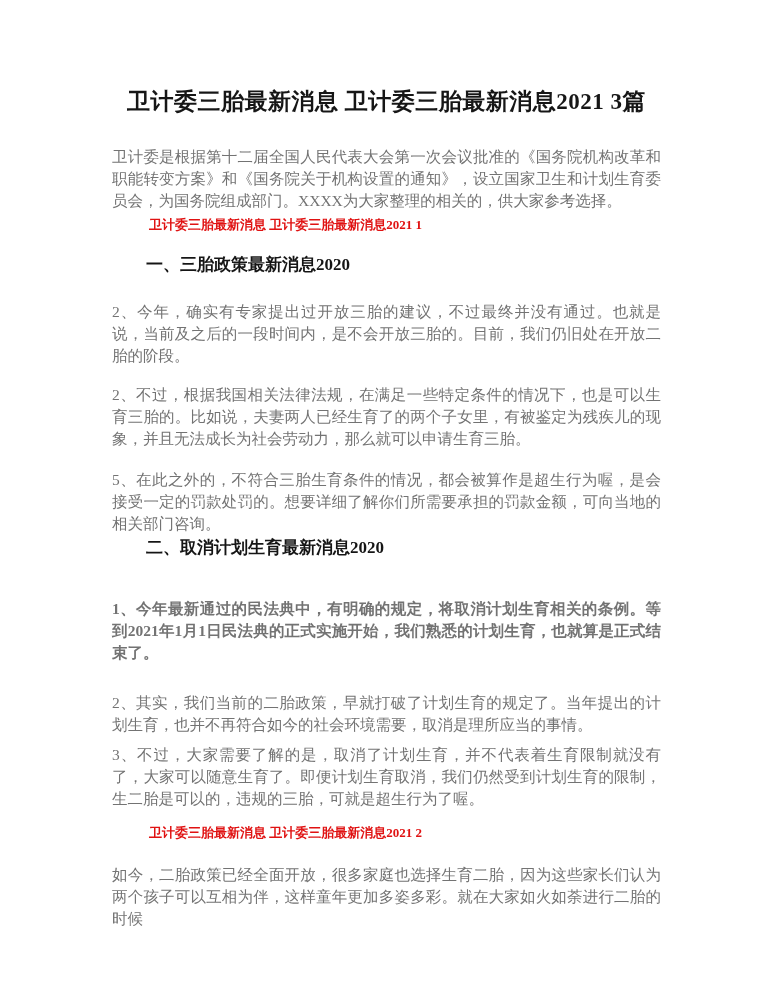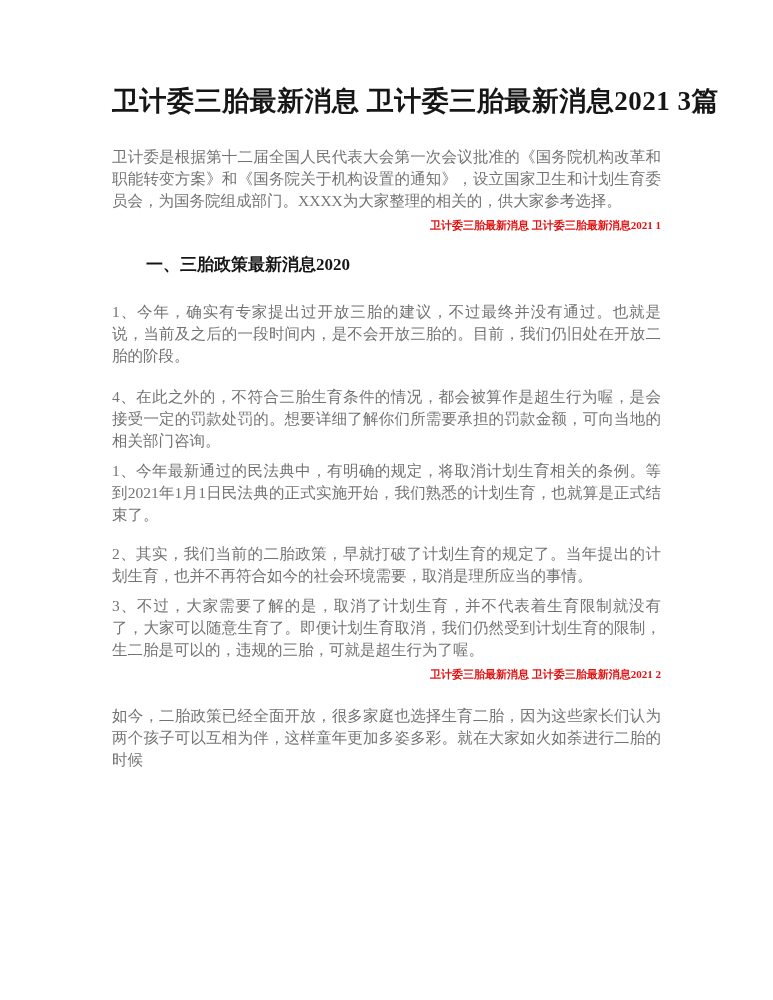--- a/index.html
+++ b/index.html
@@ -16,89 +16,90 @@
     overflow: hidden;
     font-family: "Liberation Serif", serif;
   }
   .content {
     margin-left: 112px;
     width: 549px;
     padding-top: 86px;
   }
   .doc-title {
     margin: 0;
-    font-size: 27px;
+    font-size: 23px;
     font-weight: bold;
     color: #161616;
     text-align: center;
     line-height: 31px;
     letter-spacing: 0.5px;
     white-space: nowrap;
   }
   .para {
     margin: 0;
     font-size: 15.5px;
     line-height: 22px;
     color: #737373;
     text-align: justify;
     text-justify: inter-ideograph;
   }
   .red-heading {
     margin: 0;
     padding-left: 37px;
-    font-size: 11px;
+    font-size: 13px;
     font-weight: bold;
     color: #e01212;
     line-height: 24px;
     white-space: nowrap;
-    text-align: right;
   }
   .sub-heading {
     margin: 0;
     padding-left: 34px;
     font-size: 17px;
     font-weight: bold;
     color: #151515;
     line-height: 24px;
     white-space: nowrap;
     font-family: Liberation Serif, serif;
   }
   
   .mt-intro  { margin-top: 29px; }
   .mt-red1   { margin-top: 1px; }
   .mt-hone   { margin-top: 16px; }
   .mt-p1     { margin-top: 24px; }
   .mt-p2     { margin-top: 17px; }
   .mt-p3     { margin-top: 19px; }
   .mt-htwo   { margin-top: 1px; }
-  .mt-p4     { margin-top: 8px; }
-  .mt-p5     { margin-top: 17px; }
+  .mt-p4     { margin-top: 38px; font-weight: bold; }
+  .mt-p5     { margin-top: 28px; }
   .mt-p6     { margin-top: 8px; }
-  .mt-red2   { margin-top: 1px; }
+  .mt-red2   { margin-top: 11px; }
   .mt-p7     { margin-top: 19px; }
 </style>
 </head>
 <body>
 
 <div class="page">
   <div class="content">
 
     <h1 class="doc-title">卫计委三胎最新消息 卫计委三胎最新消息2021 3篇</h1>
 
     <p class="para mt-intro">卫计委是根据第十二届全国人民代表大会第一次会议批准的《国务院机构改革和职能转变方案》和《国务院关于机构设置的通知》，设立国家卫生和计划生育委员会，为国务院组成部门。XXXX为大家整理的相关的，供大家参考选择。</p>
 
     <div class="red-heading mt-red1">卫计委三胎最新消息 卫计委三胎最新消息2021 1</div>
 
     <div class="sub-heading mt-hone">一、三胎政策最新消息2020</div>
 
-    <p class="para mt-p1">1、今年，确实有专家提出过开放三胎的建议，不过最终并没有通过。也就是说，当前及之后的一段时间内，是不会开放三胎的。目前，我们仍旧处在开放二胎的阶段。</p>
+    <p class="para mt-p1">2、今年，确实有专家提出过开放三胎的建议，不过最终并没有通过。也就是说，当前及之后的一段时间内，是不会开放三胎的。目前，我们仍旧处在开放二胎的阶段。</p>
 
+    <p class="para mt-p2">2、不过，根据我国相关法律法规，在满足一些特定条件的情况下，也是可以生育三胎的。比如说，夫妻两人已经生育了的两个子女里，有被鉴定为残疾儿的现象，并且无法成长为社会劳动力，那么就可以申请生育三胎。</p>
 
-    <p class="para mt-p3">4、在此之外的，不符合三胎生育条件的情况，都会被算作是超生行为喔，是会接受一定的罚款处罚的。想要详细了解你们所需要承担的罚款金额，可向当地的相关部门咨询。</p>
+    <p class="para mt-p3">5、在此之外的，不符合三胎生育条件的情况，都会被算作是超生行为喔，是会接受一定的罚款处罚的。想要详细了解你们所需要承担的罚款金额，可向当地的相关部门咨询。</p>
 
+    <div class="sub-heading mt-htwo">二、取消计划生育最新消息2020</div>
 
     <p class="para mt-p4">1、今年最新通过的民法典中，有明确的规定，将取消计划生育相关的条例。等到2021年1月1日民法典的正式实施开始，我们熟悉的计划生育，也就算是正式结束了。</p>
 
     <p class="para mt-p5">2、其实，我们当前的二胎政策，早就打破了计划生育的规定了。当年提出的计划生育，也并不再符合如今的社会环境需要，取消是理所应当的事情。</p>
 
     <p class="para mt-p6">3、不过，大家需要了解的是，取消了计划生育，并不代表着生育限制就没有了，大家可以随意生育了。即便计划生育取消，我们仍然受到计划生育的限制，生二胎是可以的，违规的三胎，可就是超生行为了喔。</p>
 
     <div class="red-heading mt-red2">卫计委三胎最新消息 卫计委三胎最新消息2021 2</div>
 
     <p class="para mt-p7">如今，二胎政策已经全面开放，很多家庭也选择生育二胎，因为这些家长们认为两个孩子可以互相为伴，这样童年更加多姿多彩。就在大家如火如荼进行二胎的时候</p>

